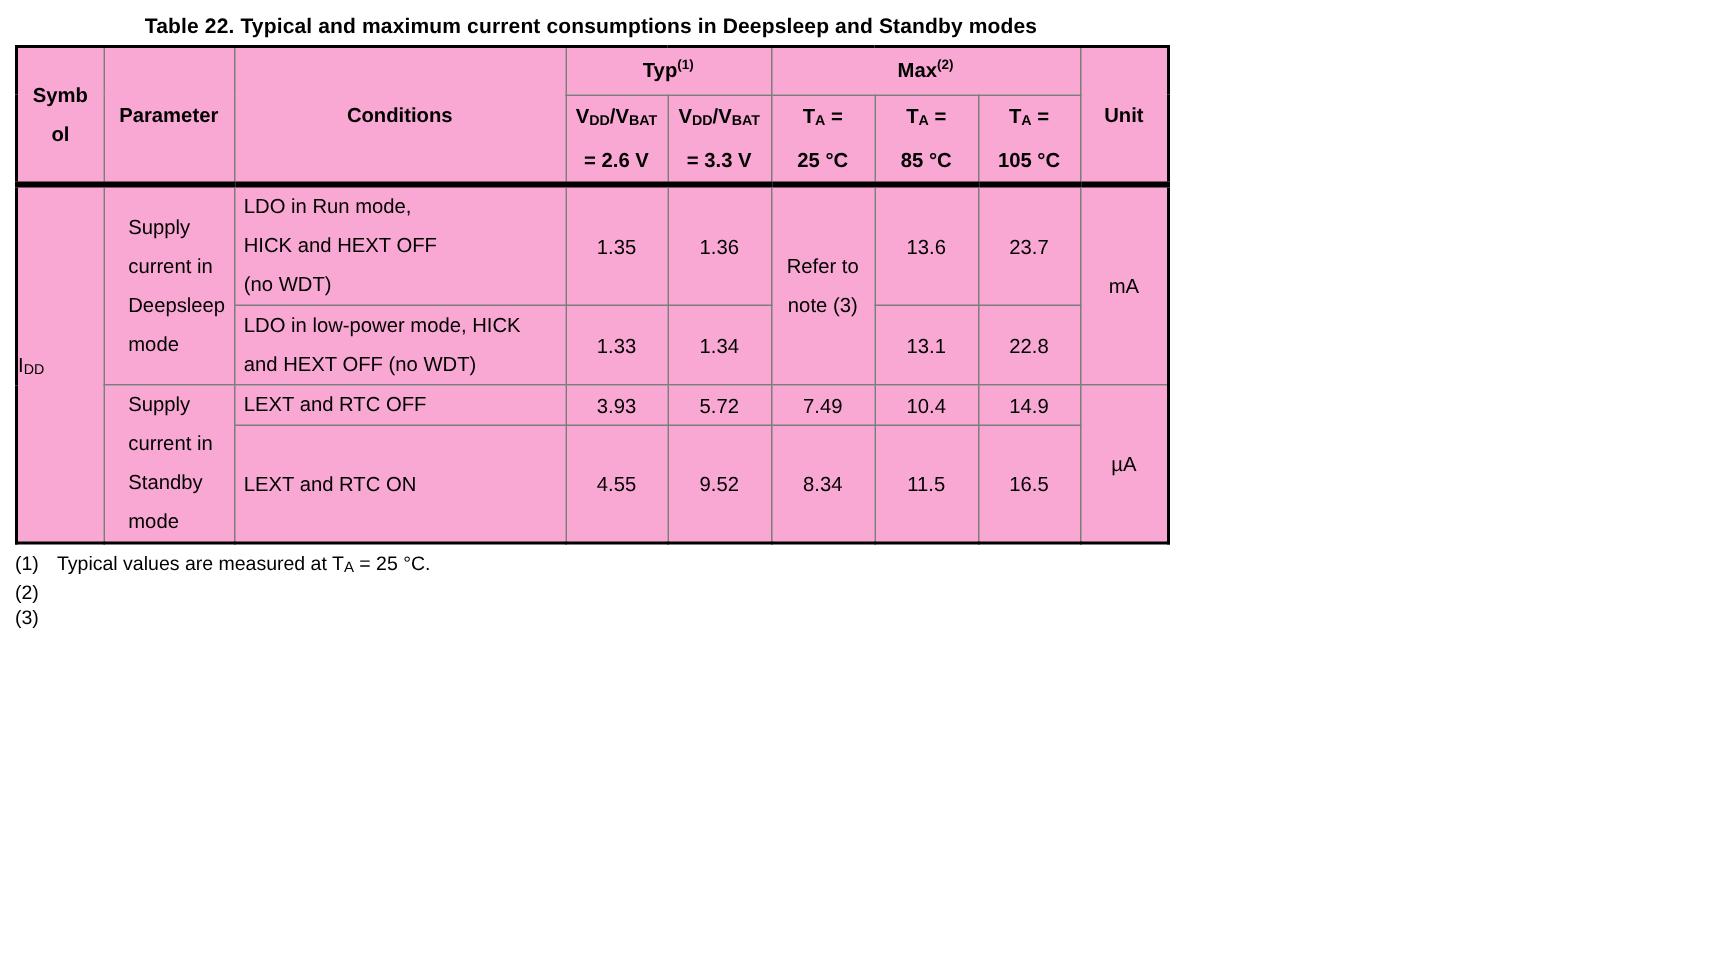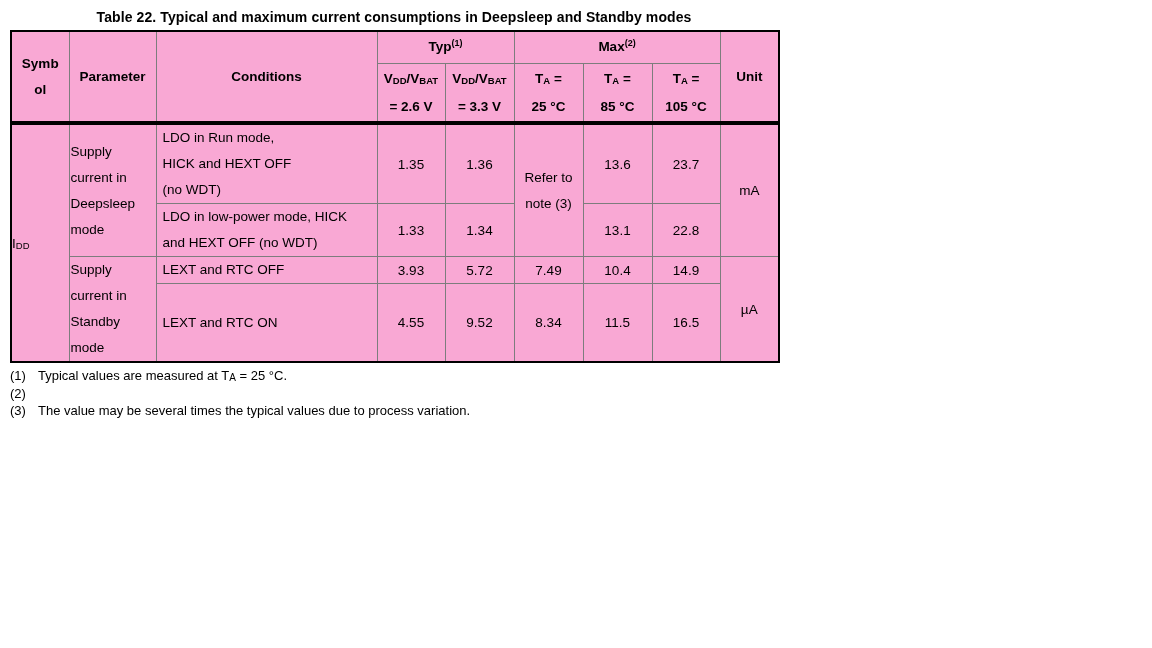--- a/index.html
+++ b/index.html
@@ -46,21 +46,21 @@
   tr.hr1 { height: 32px; }
   tr.hr2 { height: 60px; }
   tr.br1 { height: 80px; }
   tr.br2 { height: 53px; }
   tr.br3 { height: 27px; }
   tr.br4 { height: 78px; }
 
   th.prewrap, td.prewrap { white-space: pre-line; }
 
   td.sym   { font-size: 13.5px; }
-  td.param { text-align: left; padding-left: 1px; padding-right: 4px; line-height: 26px; }
+  td.param { text-align: left; padding-left: 16px; padding-right: 4px; line-height: 26px; }
   td.cond  { text-align: left; padding-left: 6px; padding-right: 4px; line-height: 26px; }
   td.num   { text-align: center; }
   td.note  { text-align: center; line-height: 26px; }
   td.unit  { text-align: center; }
 
   sub.ss {
     font-size: 9.5px;
     vertical-align: baseline;
     position: relative;
     top: 1px;
@@ -178,17 +178,16 @@
   <div class="fnotes">
     <div class="fn">
       <span class="fn-num">(1)</span>
       <span class="fn-text"><span>Typical values are measured at T</span><sub class="ss">A</sub><span> = 25 °C.</span></span>
     </div>
     <div class="fn">
       <span class="fn-num">(2)</span>
     </div>
     <div class="fn">
       <span class="fn-num">(3)</span>
-      <span class="fn-text"><span>The value may be several times the typical values due to process variation.</span><sub class="ss"></sub><span></span></span>
     </div>
   </div>
 
 </div>
 
 </body></html>

